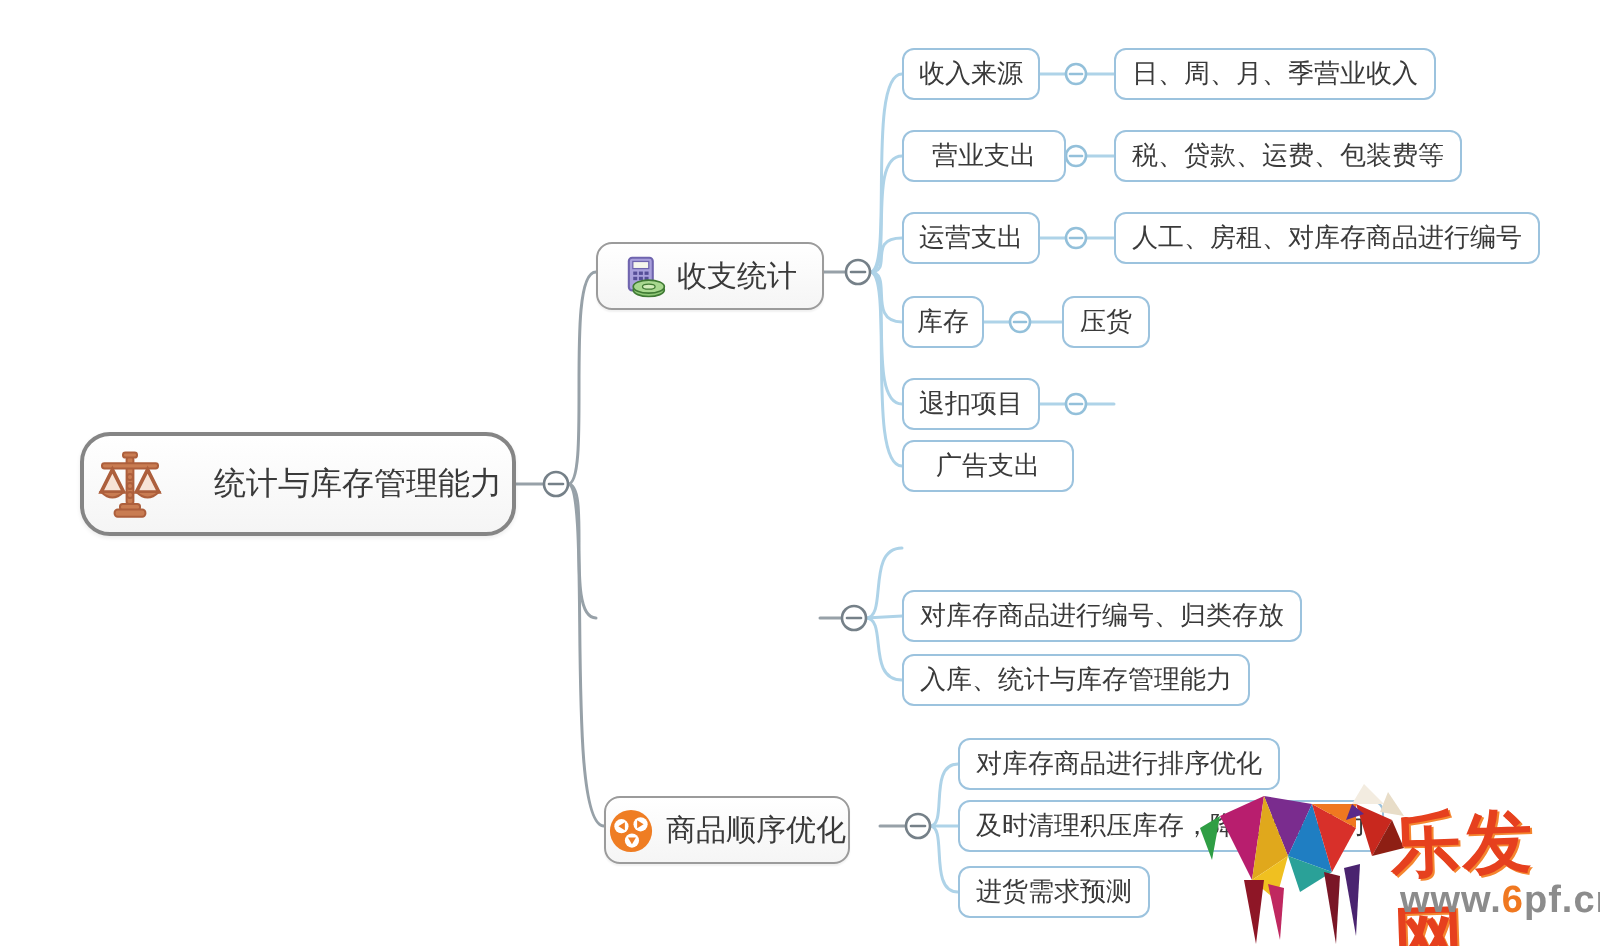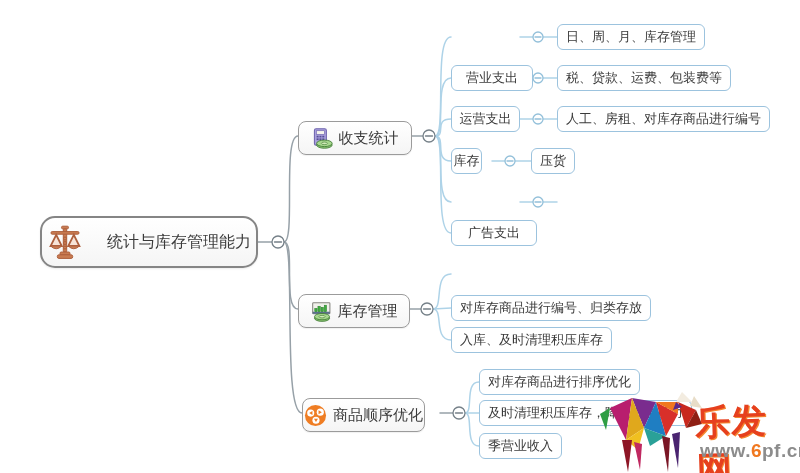--- a/index.html
+++ b/index.html
@@ -158,74 +158,62 @@
             <rect x="9.8" y="9.9" width="1.9" height="1.6"></rect>
         </g>
         <ellipse cx="11.8" cy="16.2" rx="7.4" ry="3.1" fill="#8fc877" stroke="#3f7a33" stroke-width="0.8"></ellipse>
         <ellipse cx="11.8" cy="14.6" rx="7.4" ry="3.1" fill="#a8d88f" stroke="#3f7a33" stroke-width="0.8"></ellipse>
         <ellipse cx="11.8" cy="14.6" rx="3" ry="1.2" fill="#d2ecba" stroke="#3f7a33" stroke-width="0.6"></ellipse>
       </svg>
     </span>
     <span>收支统计</span>
   </div>
 
+  <div class="node sub" style="left:451px;top:24px;width:69px">
+    <span>收入来源</span>
+  </div>
   <div class="node sub" style="left:557px;top:24px">
-    <span>日、周、月、库存管理</span>
+    <span>日、周、月、季营业收入</span>
   </div>
 
   <div class="node sub" style="left:451px;top:65px;width:82px">
     <span>营业支出</span>
   </div>
   <div class="node sub" style="left:451px;top:106px;width:69px">
     <span>运营支出</span>
   </div>
 
   <div class="node sub" style="left:557px;top:65px">
     <span>税、贷款、运费、包装费等</span>
   </div>
   <div class="node sub" style="left:557px;top:106px">
     <span>人工、房租、对库存商品进行编号</span>
   </div>
 
-  <div class="node sub" style="left:451px;top:148px;width:31px">
+  <div class="node sub" style="left:451px;top:148px;width:41px">
     <span>库存</span>
   </div>
   <div class="node sub" style="left:531px;top:148px">
     <span>压货</span>
   </div>
 
+  <div class="node sub" style="left:451px;top:189px;width:69px">
+    <span>退扣项目</span>
+  </div>
 
   <div class="node sub" style="left:451px;top:220px;width:86px">
     <span>广告支出</span>
   </div>
 
-  <div class="node branch" style="left:298px;top:294px;width:112px;height:30px">
-    <span class="icon">
-      <svg width="21" height="21" viewBox="0 0 20 20">
-        <rect x="1.6" y="1.6" width="16.4" height="10.6" rx="0.8" fill="#f0f0ea" stroke="#85857e" stroke-width="1"></rect>
-        <rect x="1.6" y="10.2" width="16.4" height="2" fill="#5a6f8a"></rect>
-        <g fill="#3fae3f" stroke="#2b7d2b" stroke-width="0.5">
-          <rect x="3.6" y="7" width="2.2" height="3.2"></rect>
-          <rect x="6.6" y="5" width="2.2" height="5.2"></rect>
-          <rect x="9.6" y="6" width="2.2" height="4.2"></rect>
-          <rect x="12.6" y="4" width="2.2" height="6.2"></rect>
-        </g>
-        <ellipse cx="10.5" cy="16.4" rx="7.2" ry="3" fill="#8fc877" stroke="#3f7a33" stroke-width="0.8"></ellipse>
-        <ellipse cx="10.5" cy="14.9" rx="7.2" ry="3" fill="#a8d88f" stroke="#3f7a33" stroke-width="0.8"></ellipse>
-        <ellipse cx="10.5" cy="14.9" rx="2.9" ry="1.2" fill="#d2ecba" stroke="#3f7a33" stroke-width="0.6"></ellipse>
-      </svg>
-    </span>
-    <span>库存管理</span>
-  </div>
 
   <div class="node sub" style="left:451px;top:295px">
     <span>对库存商品进行编号、归类存放</span>
   </div>
   <div class="node sub" style="left:451px;top:327px">
-    <span>入库、及时清理积压库存</span>
+    <span>入库、统计与库存管理能力</span>
   </div>
 
   <div class="node branch" style="left:302px;top:398px;width:123px;height:30px">
     <span class="icon">
       <svg width="23" height="23" viewBox="0 0 24 24">
         <circle cx="12" cy="12" r="11" fill="#ef7d23"></circle>
         <circle cx="7" cy="9.5" r="3.7" fill="#fff"></circle>
         <path d="M8.8 7.4 L5.4 9.5 L8.8 11.6 Z" fill="#ef7d23"></path>
         <circle cx="17" cy="8.5" r="3.7" fill="#fff"></circle>
         <path d="M15.2 6.4 L18.6 8.5 L15.2 10.6 Z" fill="#ef7d23"></path>
@@ -236,21 +224,21 @@
     <span>商品顺序优化</span>
   </div>
 
   <div class="node sub" style="left:479px;top:369px">
     <span>对库存商品进行排序优化</span>
   </div>
   <div class="node sub" style="left:479px;top:400px">
     <span>及时清理积压库存，降低资金压力</span>
   </div>
   <div class="node sub" style="left:479px;top:433px">
-    <span>季营业收入</span>
+    <span>进货需求预测</span>
   </div>
 
   <div class="watermark">
     <svg width="115" height="90" viewBox="0 0 115 90">
       <polygon points="2,30 12,24 8,46" fill="#2f9e44"></polygon>
       <polygon points="12,24 34,14 28,56" fill="#b81e6e"></polygon>
       <polygon points="34,14 58,18 46,44" fill="#7a2c8e"></polygon>
       <polygon points="28,56 34,14 46,44" fill="#e0a81c"></polygon>
       <polygon points="46,44 58,18 68,52" fill="#1f7ec2"></polygon>
       <polygon points="28,56 46,44 40,66" fill="#f0c020"></polygon>

